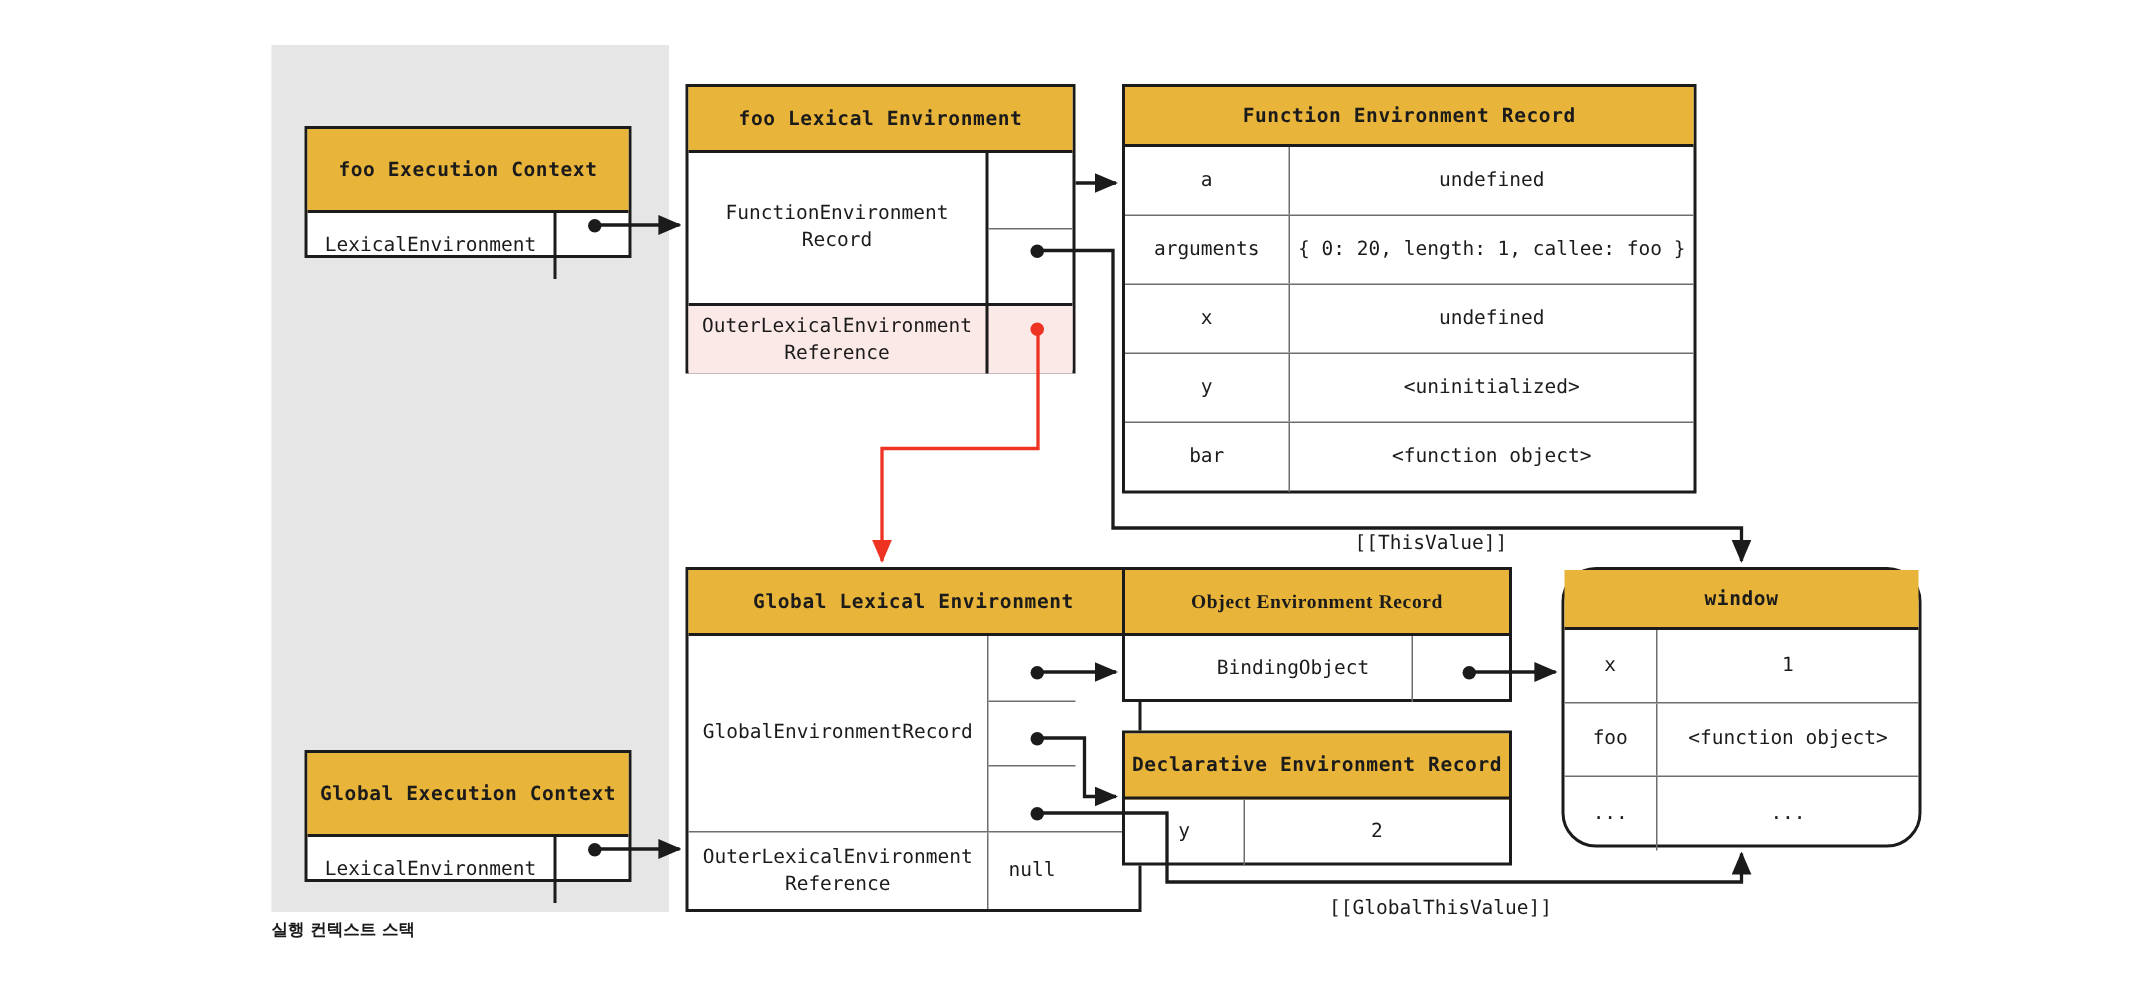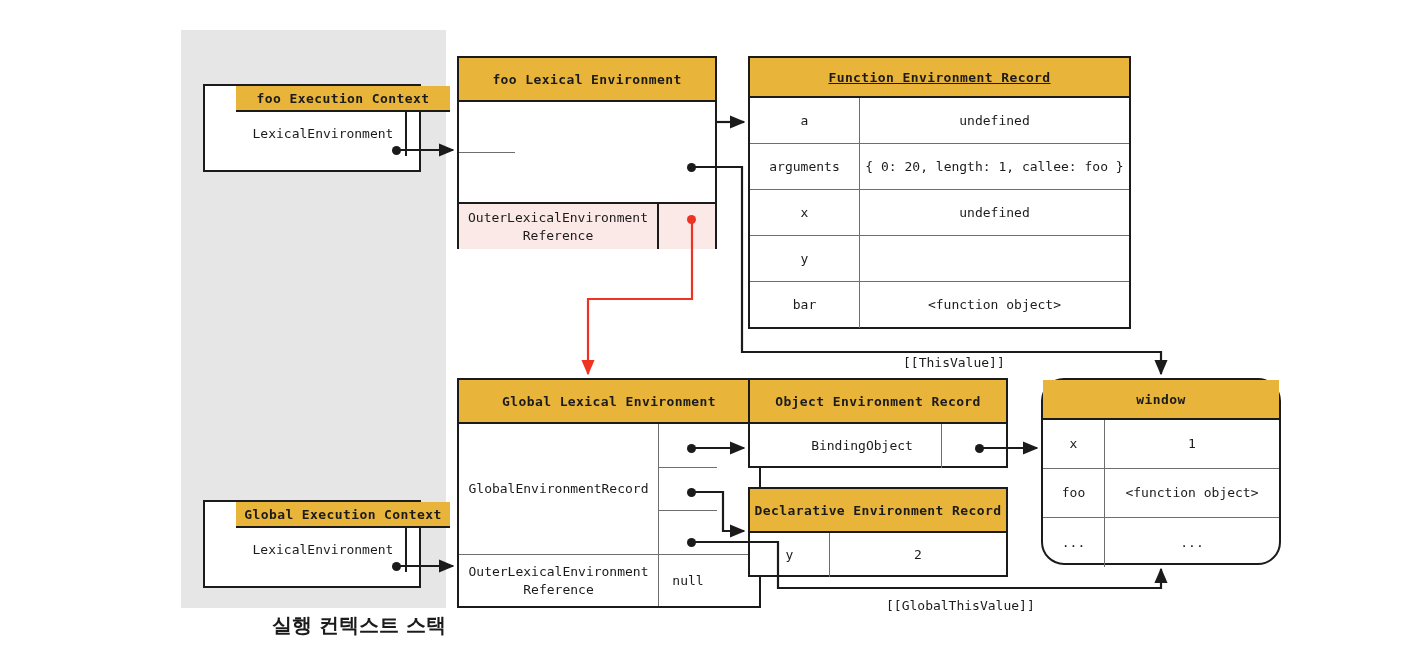--- a/index.html
+++ b/index.html
@@ -43,29 +43,29 @@
   .rb{border-bottom:1px solid #6e6e6e;}
 
   
   #stack-panel{
     position:absolute;
     left:181px;top:30px;width:265px;height:578px;
     background:#e6e6e6;
   }
   #stack-caption{
     position:absolute;left:181px;top:612px;width:265px;
-    text-align:right;font-family:"DejaVu Sans","Liberation Sans",sans-serif;
-    font-weight:bold;font-size:20px;color:#1b1b1b;
+    text-align:left;font-family:"DejaVu Sans","Liberation Sans",sans-serif;
+    font-weight:bold;font-size:11px;color:#1b1b1b;
   }
 
   
   #foo-ec{left:203px;top:84px;width:218px;height:88px;}
   #global-ec{left:203px;top:500px;width:218px;height:88px;}
-  .ec-hdr{height:26px;margin-left:31px;}
-  .ec-body{height:44px;margin-left:36px;}
+  .ec-hdr{height:56px;}
+  .ec-body{height:44px;}
   .ec-name{flex:1 1 auto;border-right:2px solid #1b1b1b;}
   .ec-ptr{width:48px;}
 
   #foo-le{left:457px;top:56px;width:260px;height:193px;}
   #global-le{left:457px;top:378px;width:304px;height:230px;}
 
   .le-hdr{height:44px;}
 
   
   #foo-le .le-body{height:100px;}
@@ -75,27 +75,27 @@
   #foo-le .slot{flex:1 1 0;}
 
   
   #global-le .le-body{height:130px;}
   #global-le .le-outer{height:52px;border-top:1px solid #6e6e6e;}
   #global-le .le-label{width:200px;border-right:1px solid #6e6e6e;}
   #global-le .le-slots{width:58px;display:flex;flex-direction:column;justify-content:flex-end;}
   #global-le .slot{flex:1 1 0;}
 
   #fer{left:748px;top:56px;width:383px;height:273px;}
-  #fer .fer-hdr{height:40px;text-decoration:underline;}
+  #fer .fer-hdr{height:40px;}
   #fer .fer-row{height:46px;}
   #fer .k{width:110px;border-right:1px solid #6e6e6e;}
   #fer .v{flex:1 1 auto;}
 
   #oer{left:748px;top:378px;width:260px;height:90px;}
-  #oer .oer-hdr{height:44px;}
+  #oer .oer-hdr{height:44px;font-family:Liberation Serif, serif;}
   #oer .oer-row{height:44px;}
   #oer .k{flex:1 1 auto;border-right:1px solid #6e6e6e;margin-left:33px;}
   #oer .v{width:64px;}
 
   #der{left:748px;top:487px;width:260px;height:90px;}
   #der .der-hdr{height:44px;}
   #der .der-row{height:44px;}
   #der .k{width:80px;border-right:1px solid #6e6e6e;}
   #der .v{flex:1 1 auto;}
 
@@ -138,20 +138,22 @@
       <div class="cell ec-name">LexicalEnvironment</div>
       <div class="cell ec-ptr"></div>
     </div>
   </div>
 
   <div id="stack-caption">실행 컨텍스트 스택</div>
 
   <div class="box" id="foo-le">
     <div class="hdr le-hdr">foo Lexical Environment</div>
     <div class="row le-body">
+      <div class="cell le-label">FunctionEnvironment
+Record</div>
       <div class="le-slots">
         <div class="cell slot rb"></div>
         <div class="cell slot"></div>
       </div>
     </div>
     <div class="row le-outer">
       <div class="cell le-label">OuterLexicalEnvironment
 Reference</div>
       <div class="le-slots">
         <div class="cell slot"></div>
@@ -188,20 +190,21 @@
     <div class="row fer-row rb">
       <div class="cell k">arguments</div>
       <div class="cell v">{ 0: 20, length: 1, callee: foo }</div>
     </div>
     <div class="row fer-row rb">
       <div class="cell k">x</div>
       <div class="cell v">undefined</div>
     </div>
     <div class="row fer-row rb">
       <div class="cell k">y</div>
+      <div class="cell v">&lt;uninitialized&gt;</div>
     </div>
     <div class="row fer-row">
       <div class="cell k">bar</div>
       <div class="cell v">&lt;function object&gt;</div>
     </div>
   </div>
 
   <div class="box" id="oer">
     <div class="hdr oer-hdr">Object Environment Record</div>
     <div class="row oer-row">

